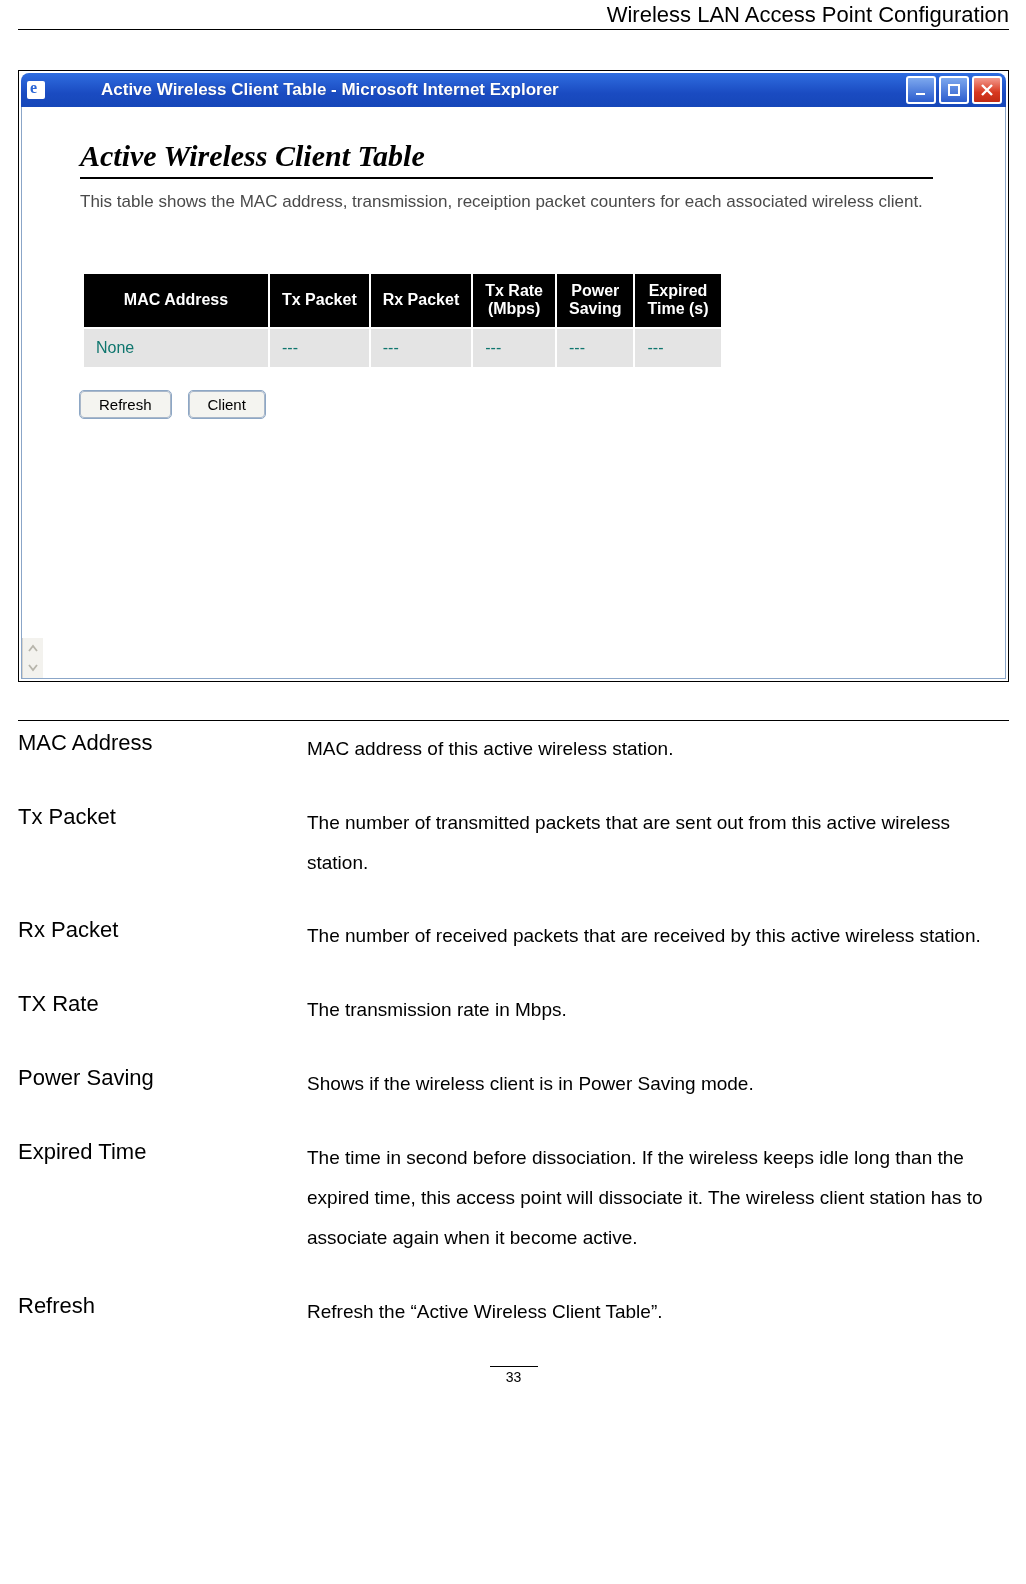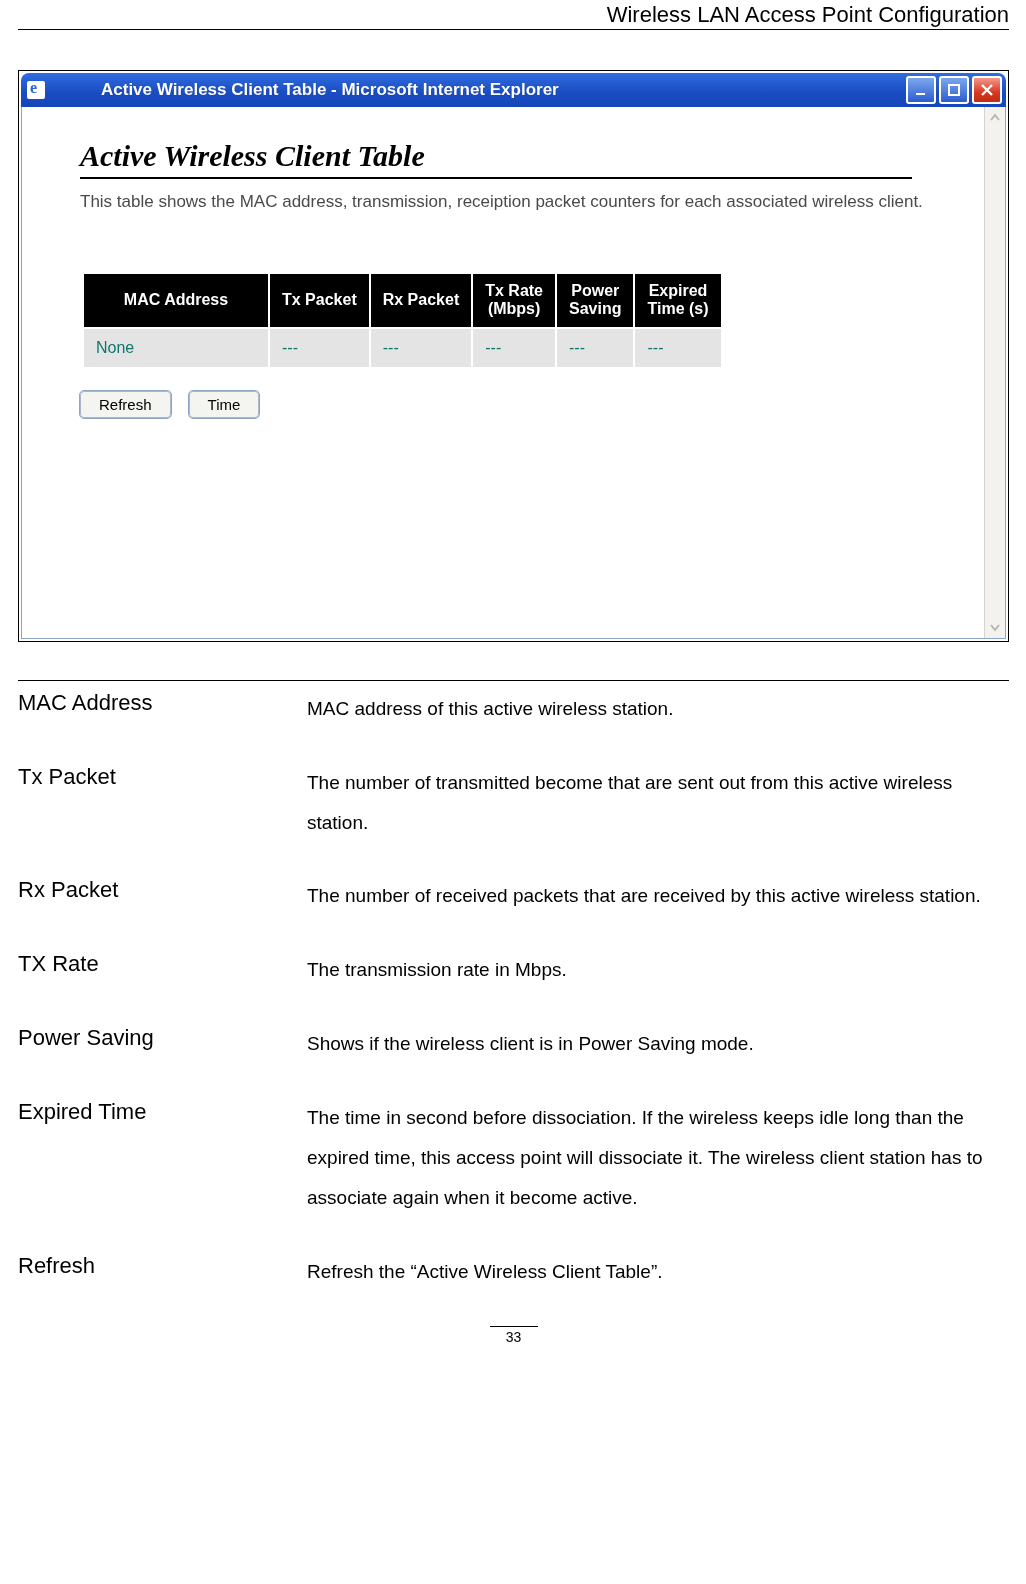--- a/index.html
+++ b/index.html
@@ -94,20 +94,21 @@
   .win-btn.close {
     background: linear-gradient(#f39a8e, #d7381f 60%, #c12b14);
   }
   .win-btn svg { display: block; }
 
   .client-area {
     display: flex;
     border: 1px solid #8ba6c8;
     border-top: none;
     background: #fff;
+    flex-direction: column;
   }
   .client-main {
     flex: 1 1 auto;
     padding: 22px 0 220px 58px;
   }
   .client-title {
     font-family: "Times New Roman", Times, serif;
     font-weight: bold;
     font-size: 30px;
     font-style: italic;
@@ -283,21 +284,21 @@
                 <td>---</td>
                 <td>---</td>
                 <td>---</td>
                 <td>---</td>
               </tr>
             </tbody>
           </table>
 
           <div class="btn-row">
             <button class="ui-btn">Refresh</button>
-            <button class="ui-btn">Time</button>
+            <button class="ui-btn">Client</button>
           </div>
         </div>
         <div class="vscrollbar">
           <span class="arrow">
             <svg width="10" height="10" viewBox="0 0 10 10">
                 <path d="M1 7 L5 2 L9 7" fill="none" stroke="#b7b5ab" stroke-width="1.8"></path>
               </svg>
           </span>
           <span class="arrow">
             <svg width="10" height="10" viewBox="0 0 10 10">
@@ -310,21 +311,21 @@
   </div>
 
   <hr class="doc-sep">
   <div class="param-body">
     <div class="param-row">
         <div class="c1">MAC Address</div>
         <div class="c2">MAC address of this active wireless station.</div>
       </div>
     <div class="param-row">
         <div class="c1">Tx Packet</div>
-        <div class="c2">The number of transmitted become that are sent out from this active wireless station.</div>
+        <div class="c2">The number of transmitted packets that are sent out from this active wireless station.</div>
       </div>
     <div class="param-row">
         <div class="c1">Rx Packet</div>
         <div class="c2">The number of received packets that are received by this active wireless station.</div>
       </div>
     <div class="param-row">
         <div class="c1">TX Rate</div>
         <div class="c2">The transmission rate in Mbps.</div>
       </div>
     <div class="param-row">

